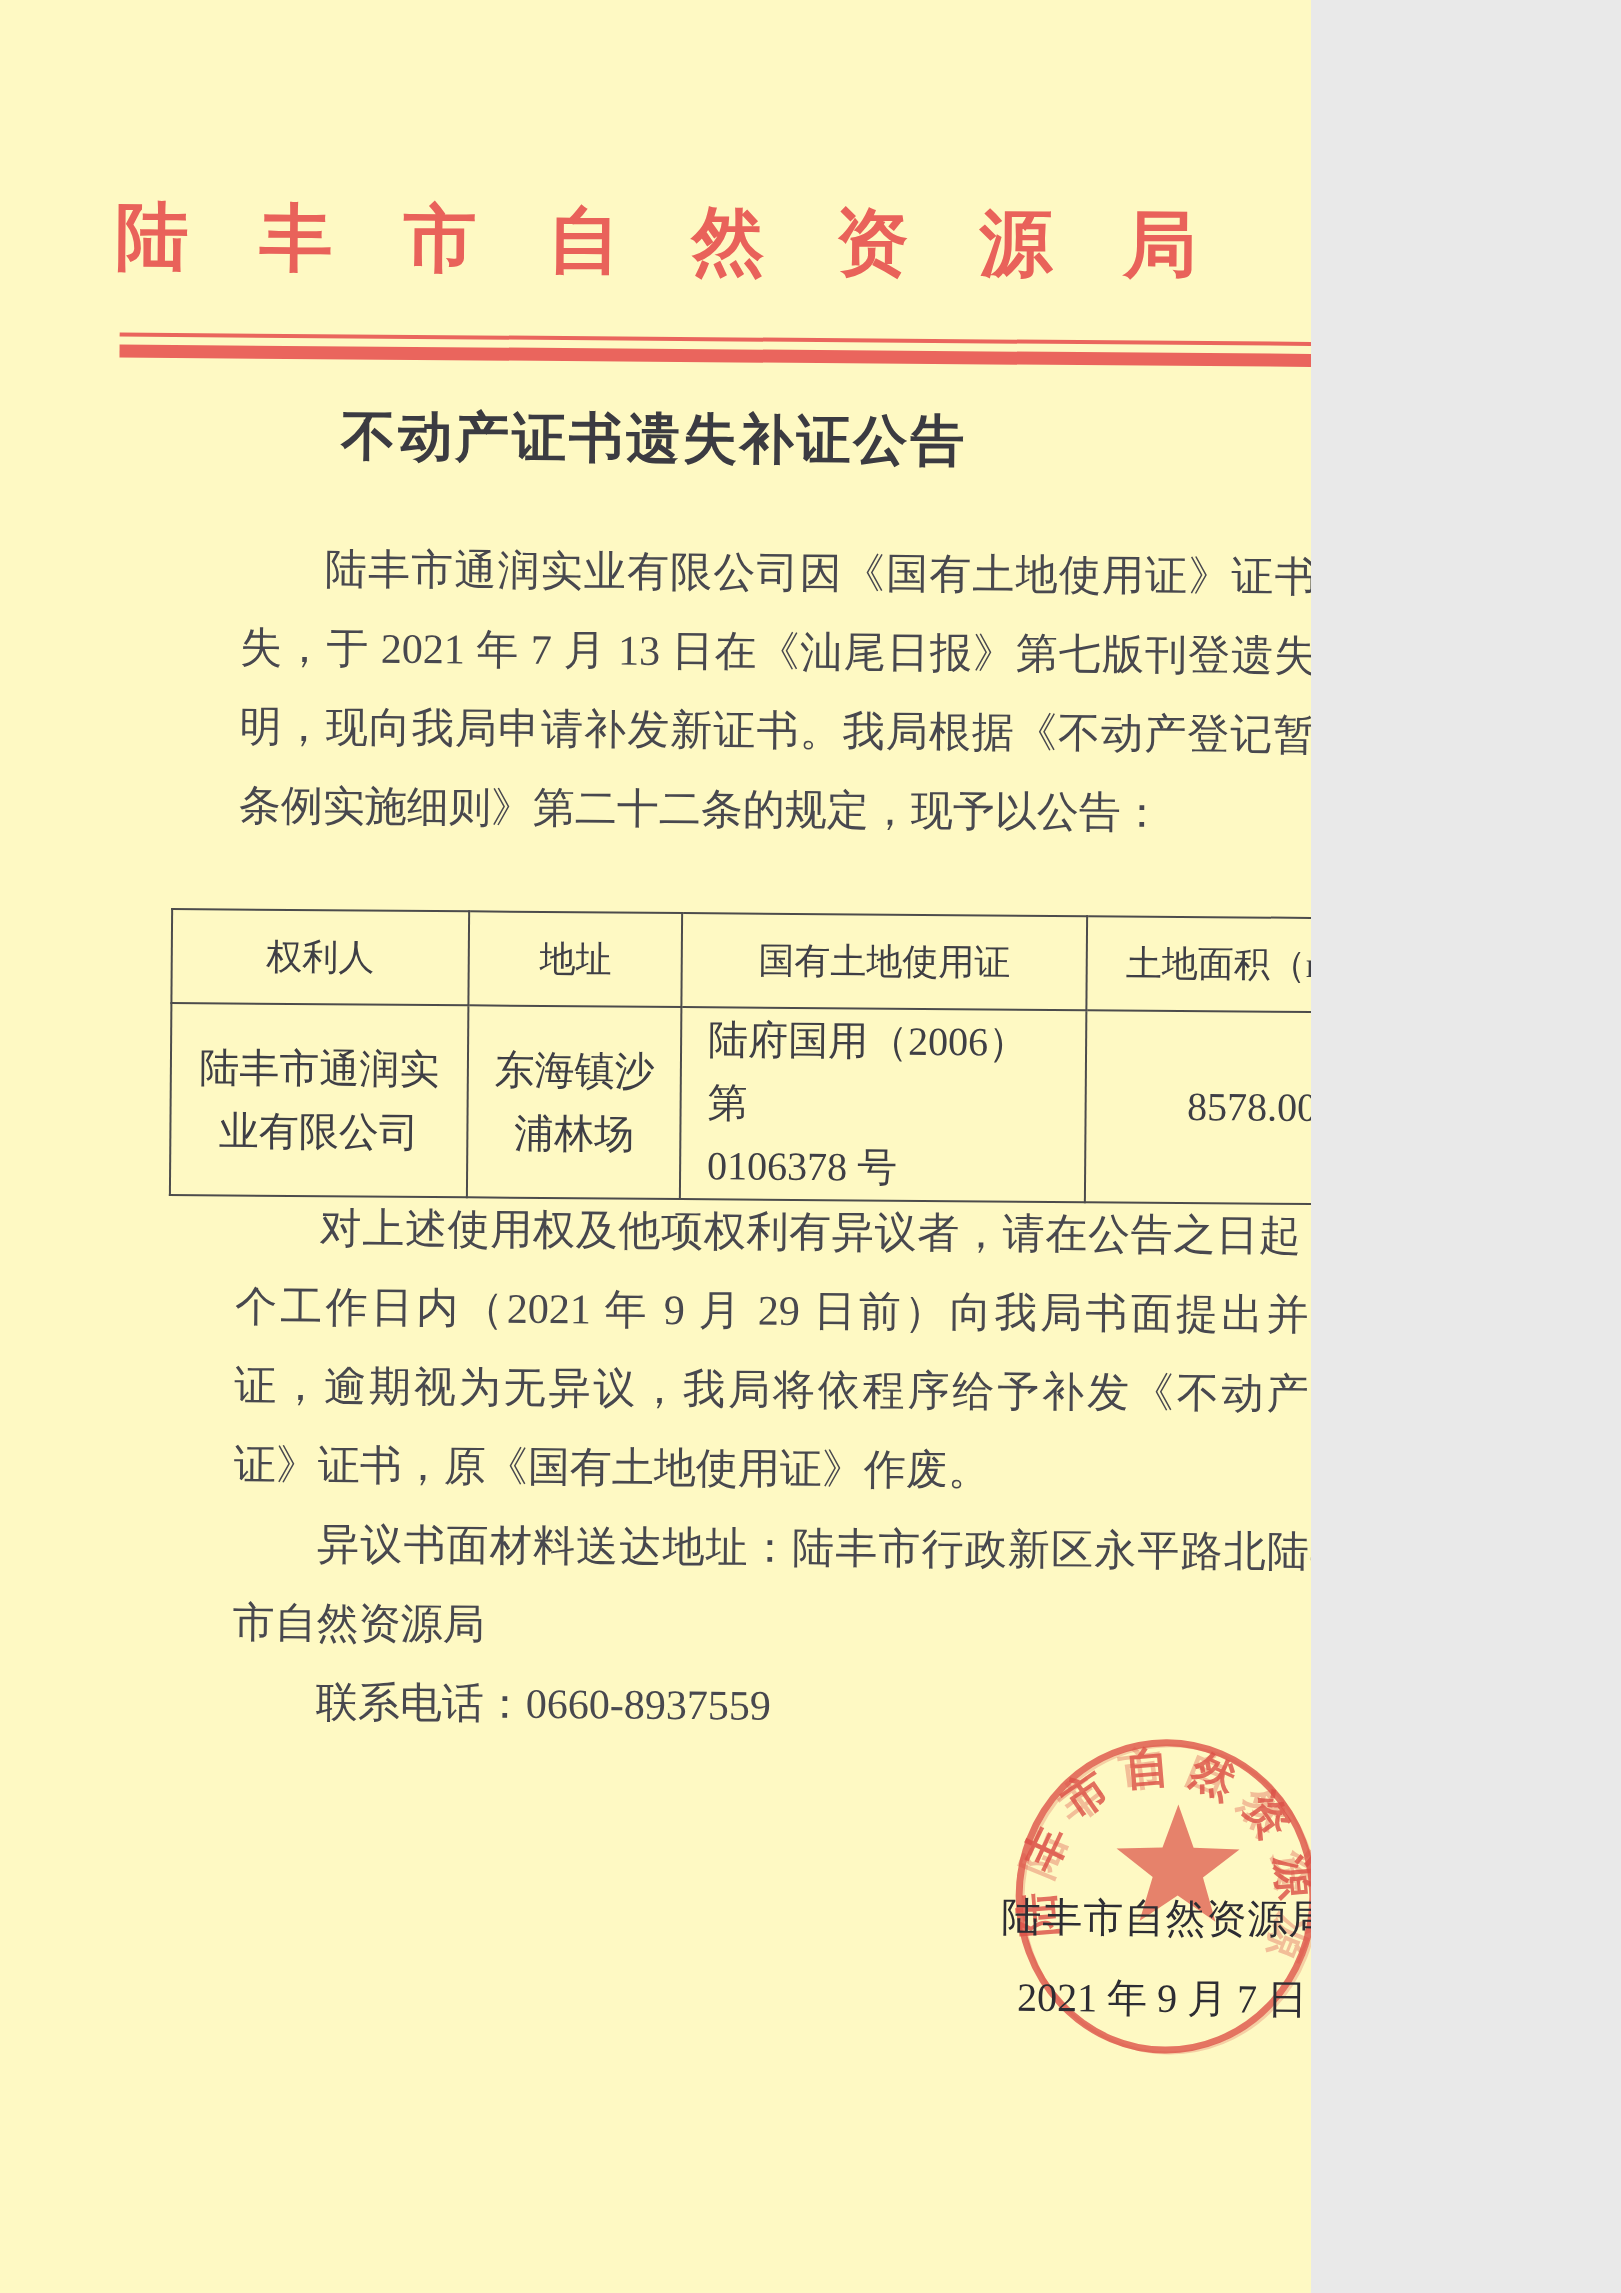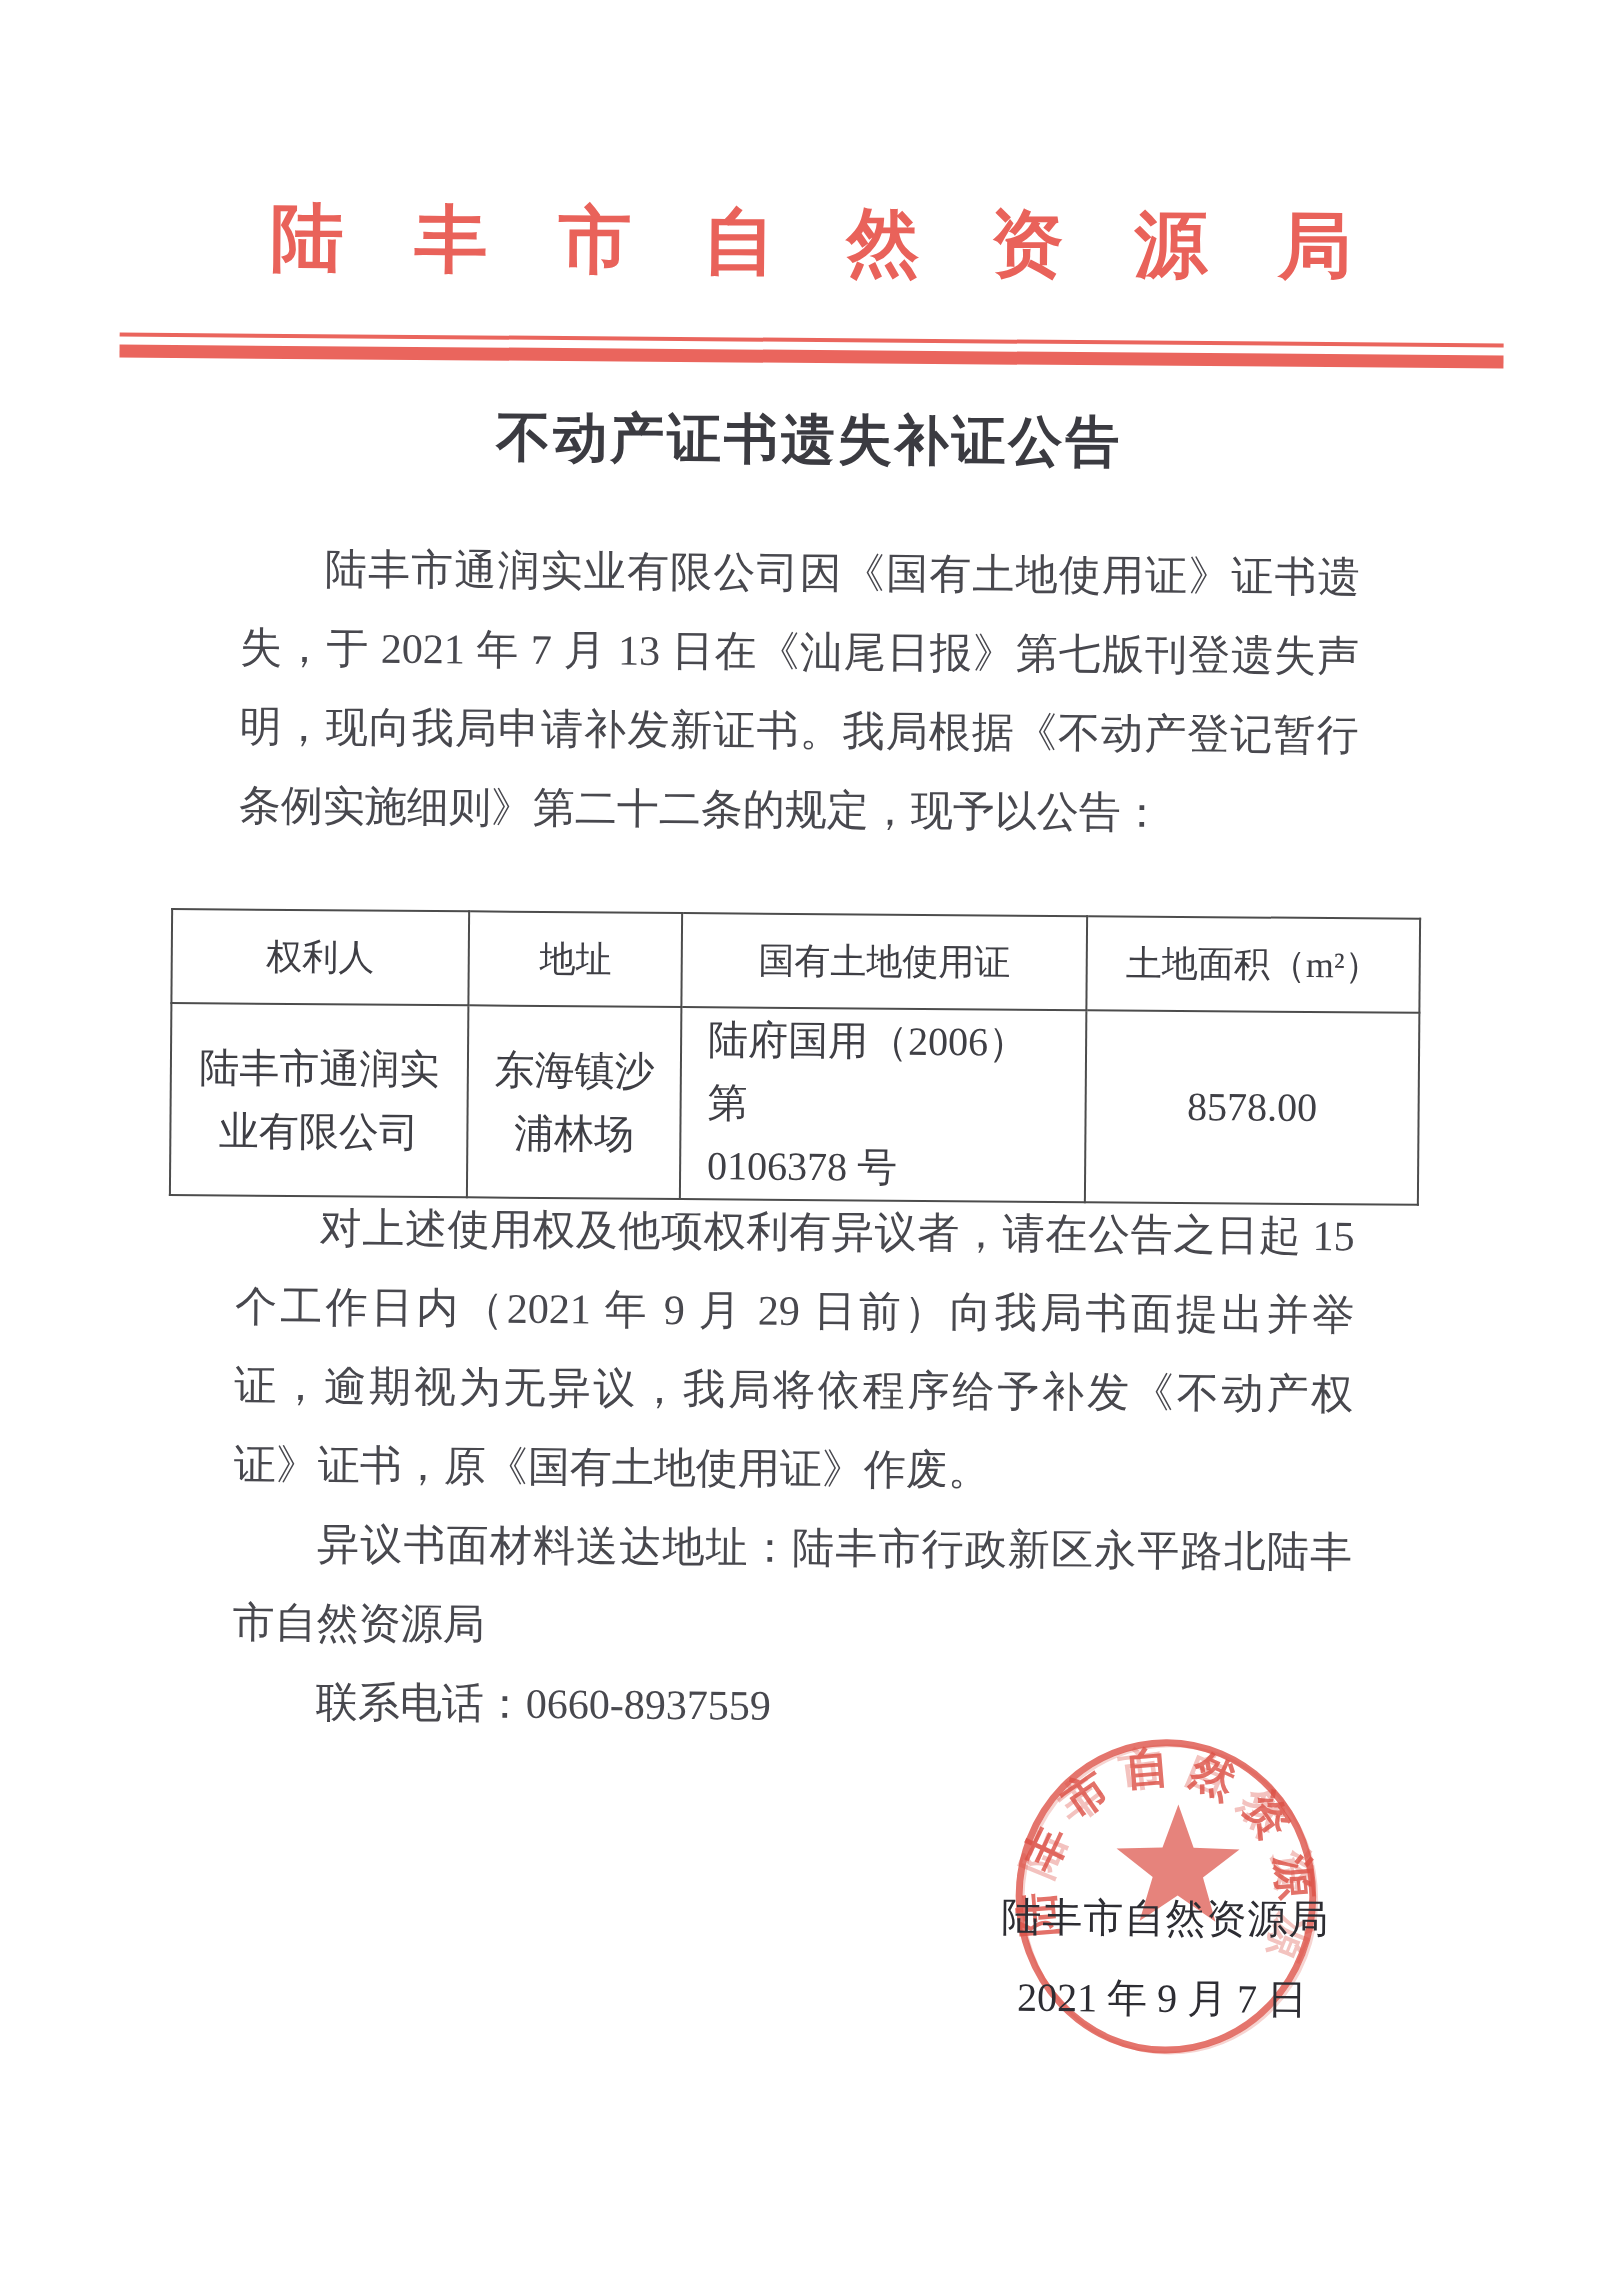--- a/index.html
+++ b/index.html
@@ -1,18 +1,18 @@
 <!DOCTYPE html>
 <html><head>
 <meta charset="utf-8">
 <style>
   html,body { margin:0; padding:0; background:#e9e9e9; }
   .page {
-    position:relative; width:1621px; height:2294px;
-    background:#ffffff; overflow:hidden;
+    position:relative; width:1311px; height:2294px;
+    background:#fef9c3; overflow:hidden;
     font-family:"Liberation Serif", serif;
     color:#46464c;
   }
   .tilt { position:absolute; inset:0; transform:rotate(0.45deg); transform-origin:811px 294px; }
 
   
   .agency-header {
     position:absolute; top:194px; left:0; right:0;
     text-align:center; white-space:nowrap;
     font-size:73px; font-weight:bold; color:#e9625a;

